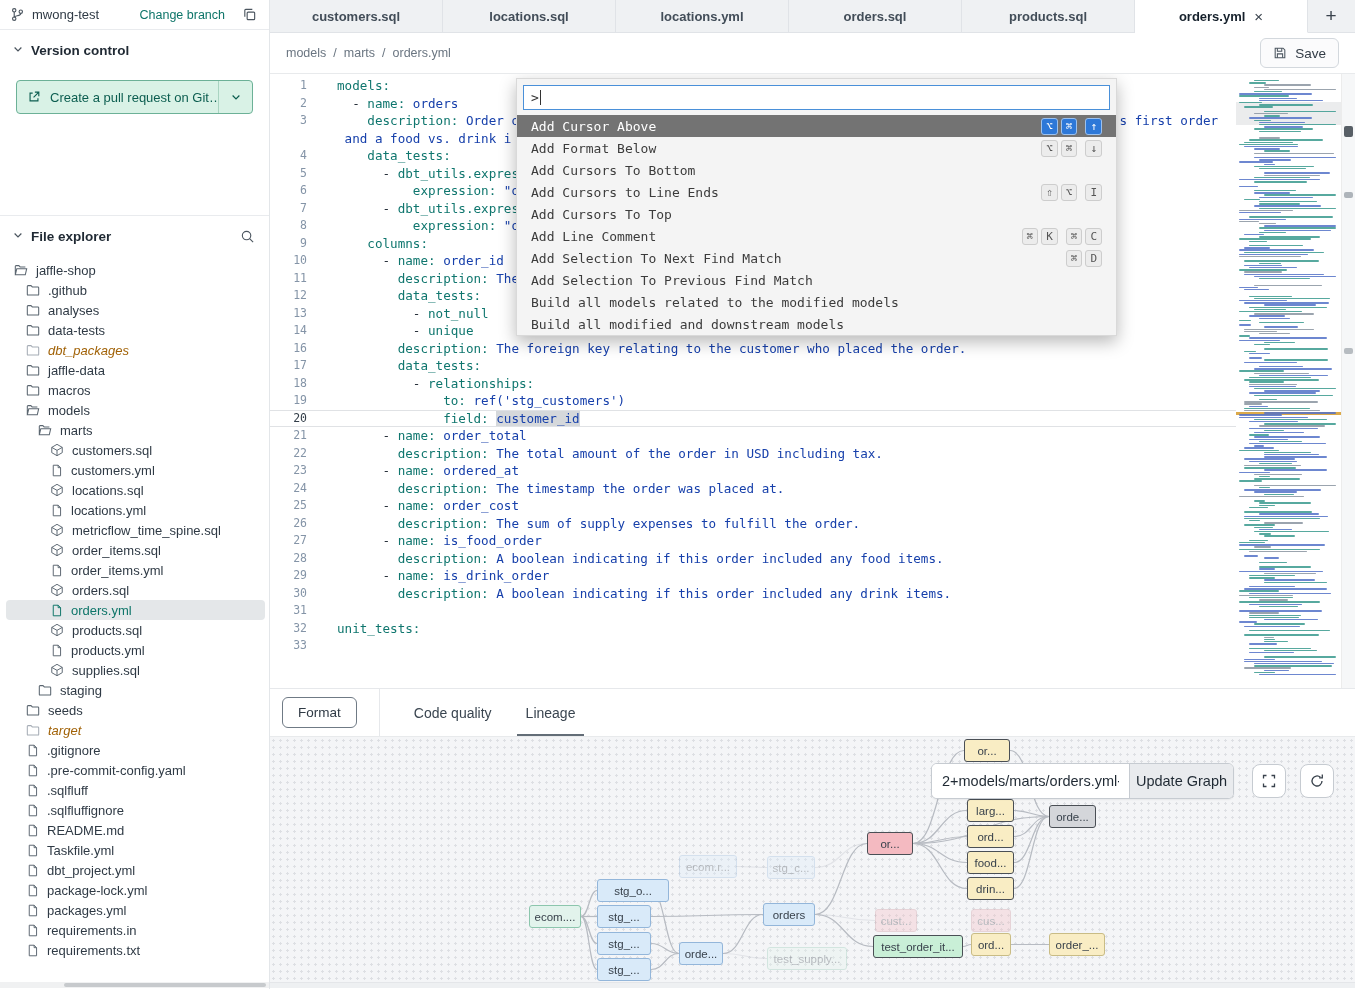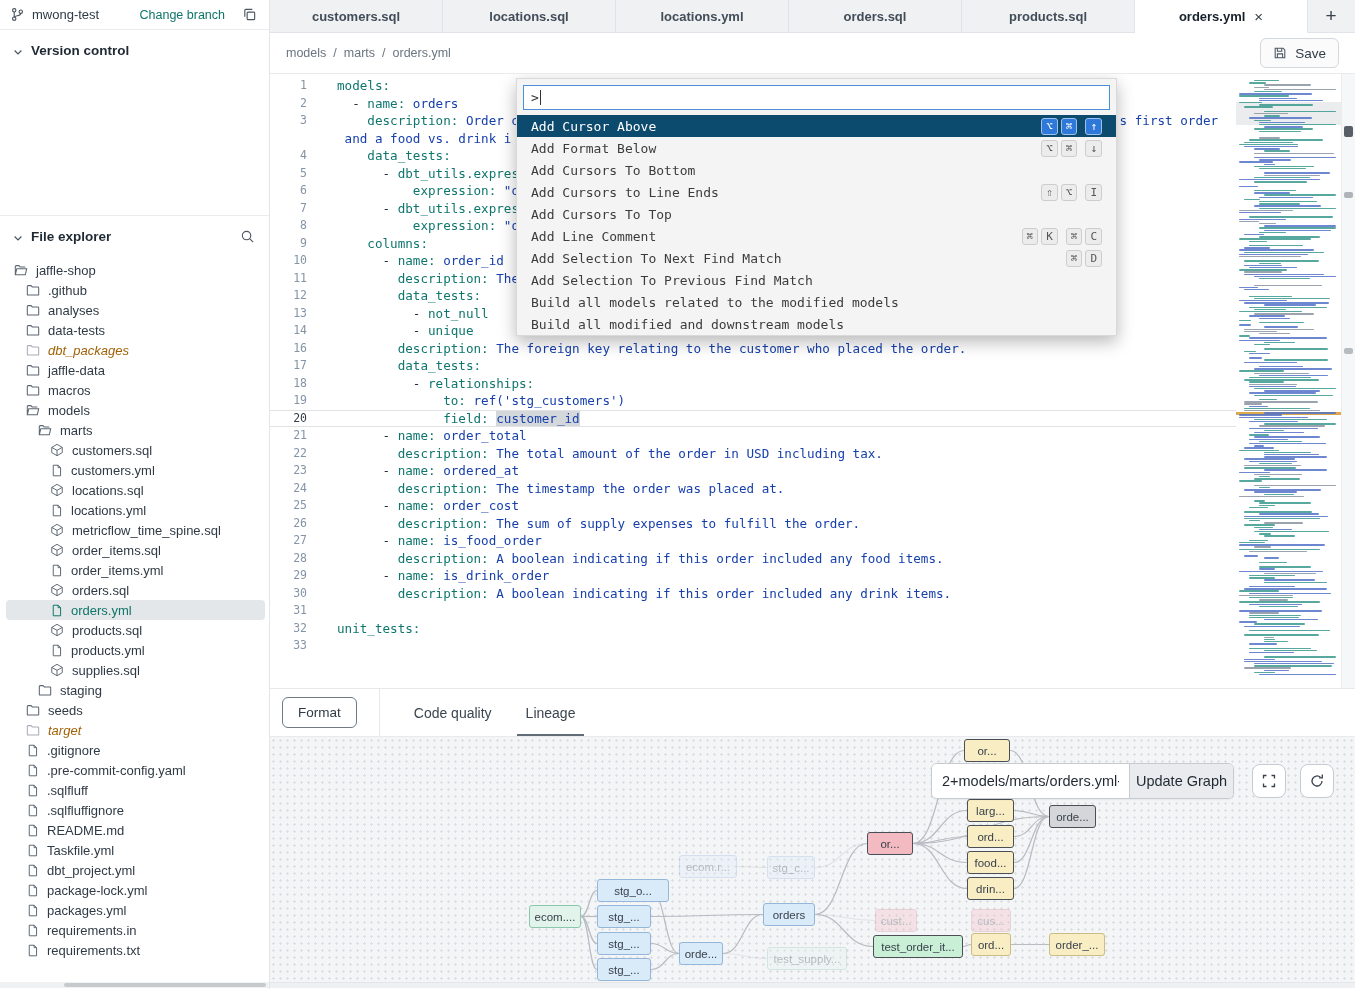--- a/index.html
+++ b/index.html
@@ -6,21 +6,21 @@
   body{margin:0;font-family:"Liberation Sans",sans-serif;background:#fff}
   #app{position:relative;width:1355px;height:989px;background:#fff;overflow:hidden;display:flex}
   svg{display:block}
   .icon{display:inline-flex;color:#4b555f;flex:none}
 
   
   .sidebar{width:270px;min-width:270px;height:100%;border-right:1px solid #e3e6e9;position:relative;background:#fff;overflow:hidden}
   .branch-row{height:30px;display:flex;align-items:center;padding:0 12px 0 10px;border-bottom:1px solid #e9ebee;gap:7px}
   .branch-name{font-size:13px;color:#2f3a45}
   .link{color:#0e7569;font-size:12.5px;margin-left:auto;margin-right:10px;cursor:pointer}
-  .section-h{display:flex;align-items:flex-end;gap:7px;padding:13px 14px 8px 12px;font-weight:bold;font-size:13.5px;color:#1f2933}
+  .section-h{display:flex;align-items:flex-start;gap:7px;padding:13px 14px 8px 12px;font-weight:bold;font-size:13.5px;color:#1f2933}
   .section-h .sp{margin-left:auto}
   .vc{height:186px;border-bottom:1px solid #e9ebee}
   .pr-btn{margin:14px 16px 0;display:flex;height:34px;border:1px solid #6cb197;border-radius:4px;background:#d9f2e6;color:#0c5e50;overflow:hidden;cursor:pointer}
   .pr-main{flex:1;display:flex;align-items:center;gap:9px;padding:0 10px;font-size:13px;border-right:1px solid #a9d4c1;white-space:nowrap;overflow:hidden}
   .pr-main .icon{color:#0c5e50}
   .pr-caret{width:33px;display:flex;align-items:center;justify-content:center;color:#0c5e50}
   .tree{padding:8px 4px 0 6px;font-size:13px;color:#2f3a45}
   .trow{height:20px;display:flex;align-items:center;gap:8px;padding-right:8px;border-radius:4px;white-space:nowrap;cursor:pointer}
   .trow .icon{color:#5b6670}
   .trow.sel{background:#e4e7e9;color:#0e7569}
@@ -62,21 +62,21 @@
   .mm-orange{position:absolute;left:0;right:0;top:338px;height:3px}
   .mm-sb{position:absolute;top:0;right:0;width:14px;height:100%;background:#f6f7f8;border-left:1px solid #ececec}
   .mm-sb i{position:absolute;left:2px;width:9px;border-radius:2px;display:block}
 
   
   .palette{position:absolute;left:246px;top:4px;width:601px;background:#f4f4f4;border:1px solid #d9d9d9;box-shadow:0 6px 16px rgba(0,0,0,.28);padding:6px;z-index:6}
   .p-input{height:25px;background:#fff;border:1.3px solid #4a90d9;display:flex;align-items:center;padding:0 7px;font-size:13px;color:#333}
   .caret{width:1px;height:15px;background:#333;margin-left:1px}
   .p-list{margin:5px -6px -6px}
   .p-row{height:22px;display:flex;align-items:center;padding:0 14px;font-size:13px;color:#3c3c3c;cursor:pointer}
-  .p-row.sel{background:#0c4a6e;color:#fff}
+  .p-row.sel{background:#737373;color:#fff}
   .keys{margin-left:auto;display:flex;gap:8px;align-items:center}
   .kgroup{display:flex;gap:3px}
   .chip{min-width:16px;height:17px;padding:0 4px;border-radius:3px;background:#ececec;border:1px solid #cdcdcd;color:#555;font-size:11px;display:flex;align-items:center;justify-content:center}
   .p-row.sel .chip{background:#2d78d8;border-color:#9cc1ee;color:#fff}
 
   
   .panelbar{height:48px;display:flex;align-items:center;border-top:1px solid #e6e8eb;background:#fff}
   .format-btn{margin:0 22px 0 12px;height:31px;padding:0 15px;border:1px solid #6f7a85;border-radius:6px;font-size:13.5px;color:#2f3a45;display:flex;align-items:center;background:#fff;cursor:pointer}
   .pb-divider{width:1px;height:48px;background:#e6e8eb}
   .pb-tab{margin-left:34px;font-size:14px;color:#3a4550;height:48px;display:flex;align-items:center;position:relative;cursor:pointer}
@@ -128,20 +128,36 @@
     </div>
 
     <section class="vc">
       <div class="section-h">
         <span class="icon">
           <svg width="12" height="12" viewBox="0 0 16 16" fill="none" stroke="currentColor" stroke-width="1.6">
               <path d="M3.5 6l4.5 4.5L12.5 6"></path>
             </svg>
         </span>
         <span>Version control</span>
+      </div>
+      <div class="pr-btn">
+        <div class="pr-main">
+          <span class="icon">
+            <svg width="14" height="14" viewBox="0 0 16 16" fill="none" stroke="currentColor" stroke-width="1.3">
+                <path d="M6.5 3.5H3.5v9h9V9.5"></path>
+                <path d="M9 2.5h4.5V7M13.5 2.5 7.5 8.5"></path>
+              </svg>
+          </span>
+          <span>Create a pull request on Git…</span>
+        </div>
+        <div class="pr-caret">
+          <svg width="12" height="12" viewBox="0 0 16 16" fill="none" stroke="currentColor" stroke-width="1.6">
+              <path d="M3.5 6l4.5 4.5L12.5 6"></path>
+            </svg>
+        </div>
       </div>
     </section>
 
     <section>
       <div class="section-h">
         <span class="icon">
           <svg width="12" height="12" viewBox="0 0 16 16" fill="none" stroke="currentColor" stroke-width="1.6">
               <path d="M3.5 6l4.5 4.5L12.5 6"></path>
             </svg>
         </span>

